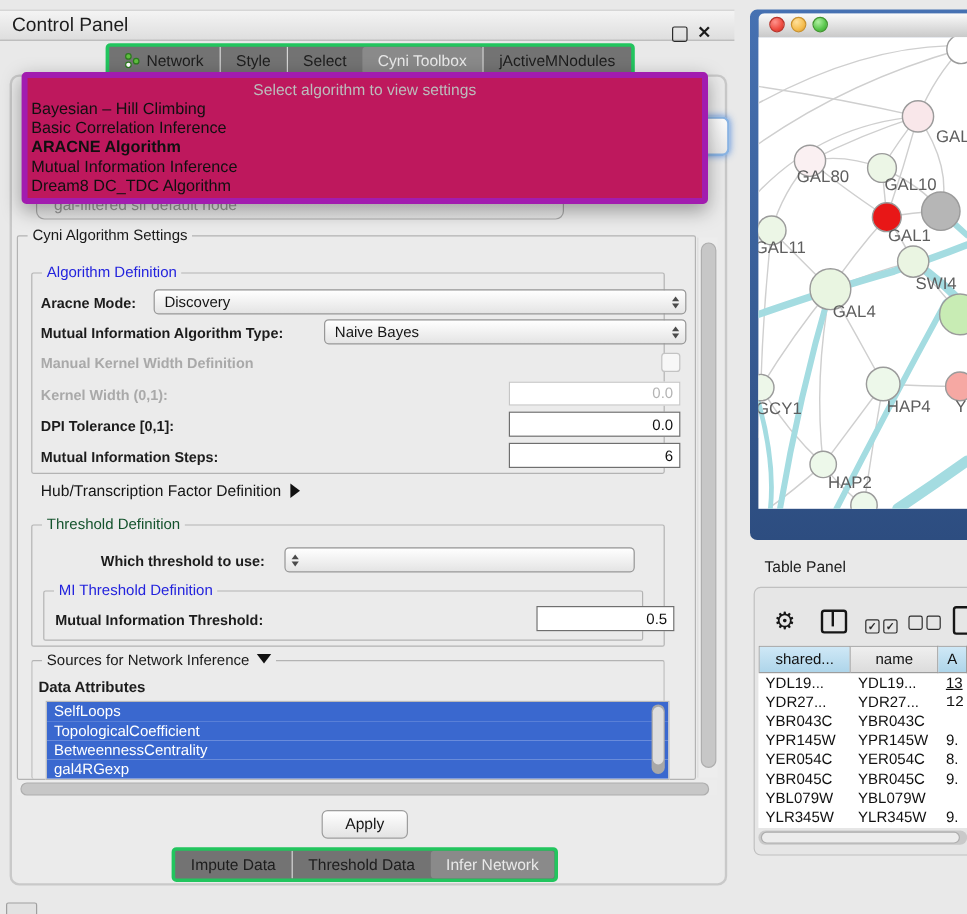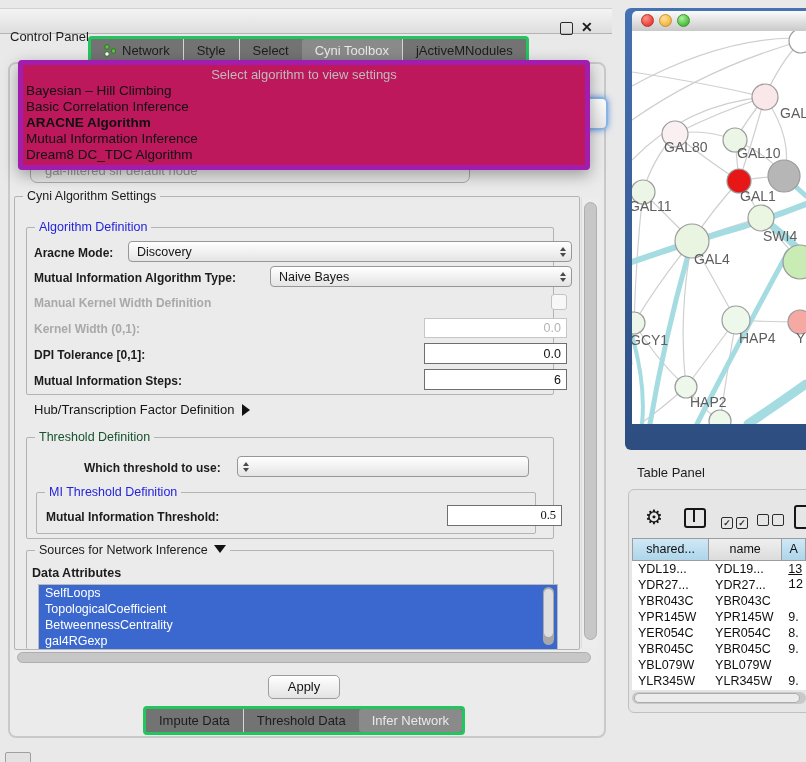--- a/index.html
+++ b/index.html
@@ -2,21 +2,21 @@
 <html><head>
 <meta charset="utf-8">
 <style>
   html,body{margin:0;padding:0}
   body{width:806px;height:762px;position:relative;overflow:hidden;background:#e9e9e9;
        font-family:"Liberation Sans",sans-serif;-webkit-font-smoothing:antialiased}
   .abs{position:absolute}
   
   .cp-titlebar{left:0;top:8px;width:612px;height:24px;background:linear-gradient(#f4f4f4,#dedede);
        border-top:1px solid #d2d2d2;border-bottom:1px solid #b4b4b4}
-  .cp-title{left:10px;top:20px;font-size:13px;color:#1d1d1d}
+  .cp-title{left:10px;top:4px;font-size:16px;color:#1d1d1d}
   .float-icon{left:560px;top:13px;width:11px;height:11px;border:1.5px solid #2a2a2a;border-radius:2px}
   .close-icon{left:581px;top:10px;font-size:14px;font-weight:bold;color:#1a1a1a}
   .tabbar{display:flex;background:#737373;border:3px solid #22c55e;border-radius:4px;overflow:hidden;height:23px}
   .cp-tabbar{left:88px;top:36px}
   .bottom-tabbar{left:143px;top:706px}
   .tab{padding:0 13px;font-size:13px;color:#1d1d1d;height:23px;line-height:23px;white-space:nowrap;display:flex;align-items:center;gap:5px}
   .tab+.tab{border-left:1px solid #d6d6d6}
   .tab.active{background:#8a8a8a;color:#e9e9e9;border-left:none;border-radius:3px}
   .cp-frame{left:8px;top:62px;width:594px;height:672px;border:2px solid #c9c9c9;border-radius:8px;background:#ebebeb}
   
@@ -180,21 +180,21 @@
 <div class="abs combo" style="left:237px;top:456px;width:292px">
   <span class="arrows">
       <span class="tri-up"></span>
       <span class="tri-dn"></span>
     </span>
 </div>
 <div class="abs group" style="left:36px;top:492px;width:498px;height:40px">
   <span class="legend blue">MI Threshold Definition</span>
 </div>
 <span class="abs lbl" style="left:46px;top:510px">Mutual Information Threshold:</span>
-<input class="abs field" style="left: 447px; top: 505px; width: 115px; height: 21px; font-family: Liberation Serif, serif;" value="0.5">
+<input class="abs field" style="left: 447px; top: 505px; width: 115px; height: 21px;" value="0.5">
 
 <div class="abs group" style="left:26px;top:550px;width:526px;height:98px;border-bottom:none">
   <span class="legend"><span>Sources for Network Inference</span><span class="collapse-tri"></span></span>
 </div>
 <span class="abs lbl" style="left:32px;top:566px;font-size:12.5px">Data Attributes</span>
 <div class="abs attr-list" style="left:38px;top:584px;width:518px;height:64px">
   <div id="attr-list">
       <div class="attr-item">SelfLoops</div>
       <div class="attr-item">TopologicalCoefficient</div>
       <div class="attr-item">BetweennessCentrality</div>

